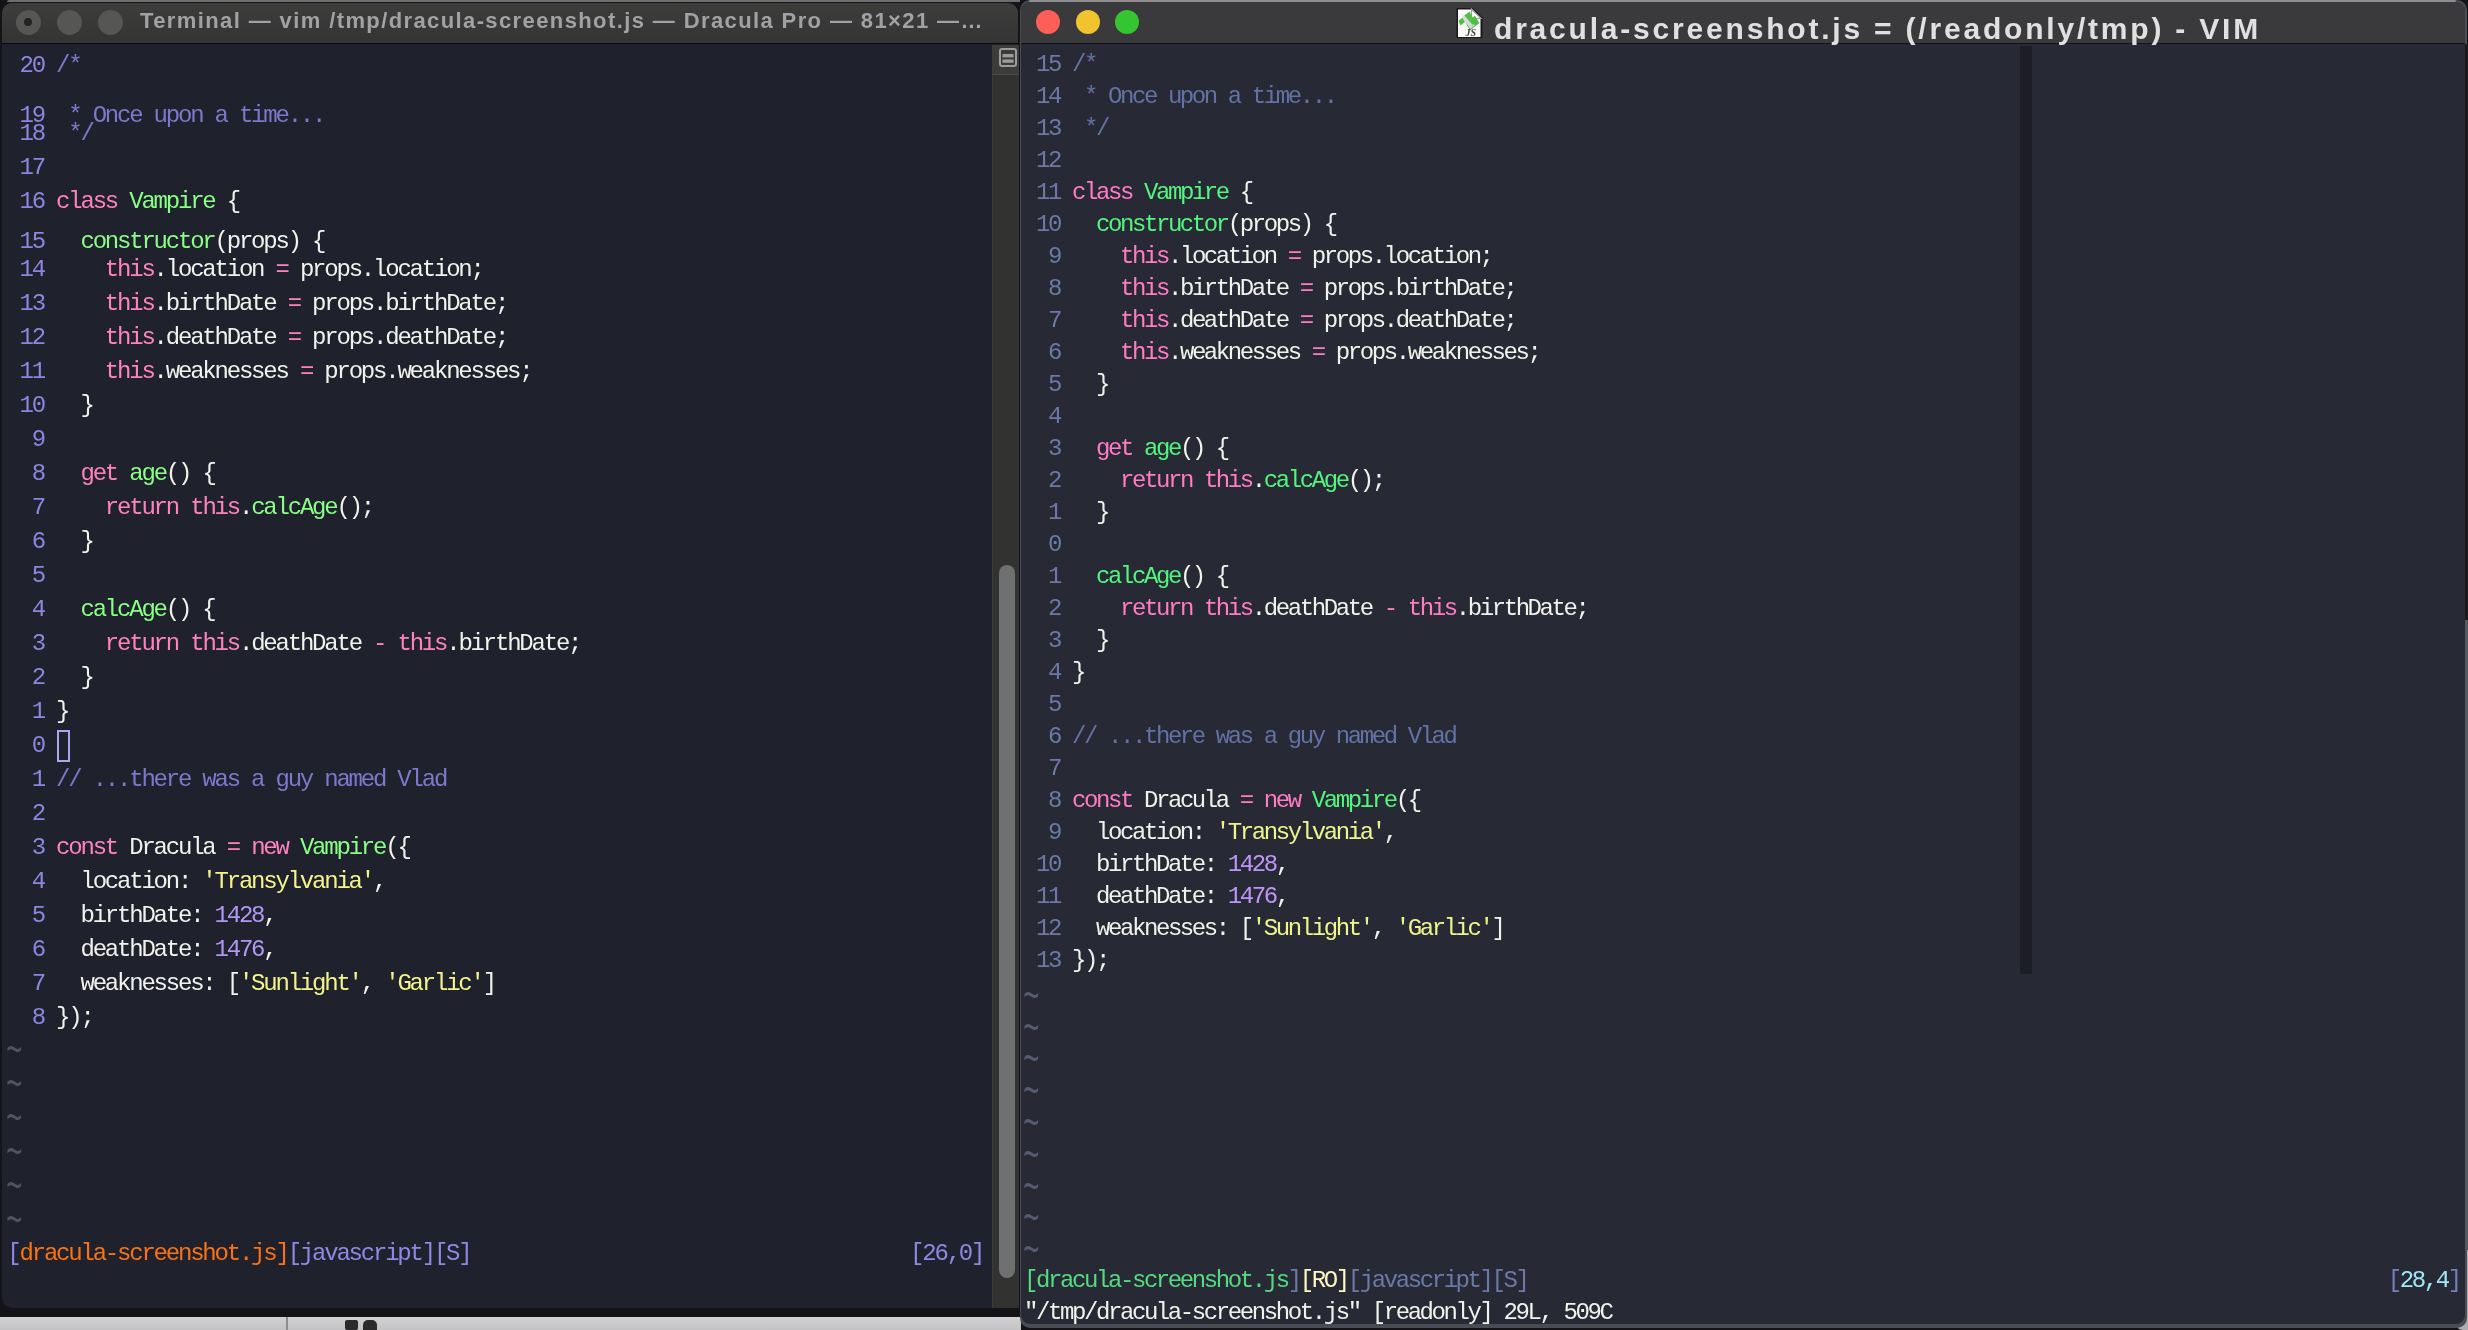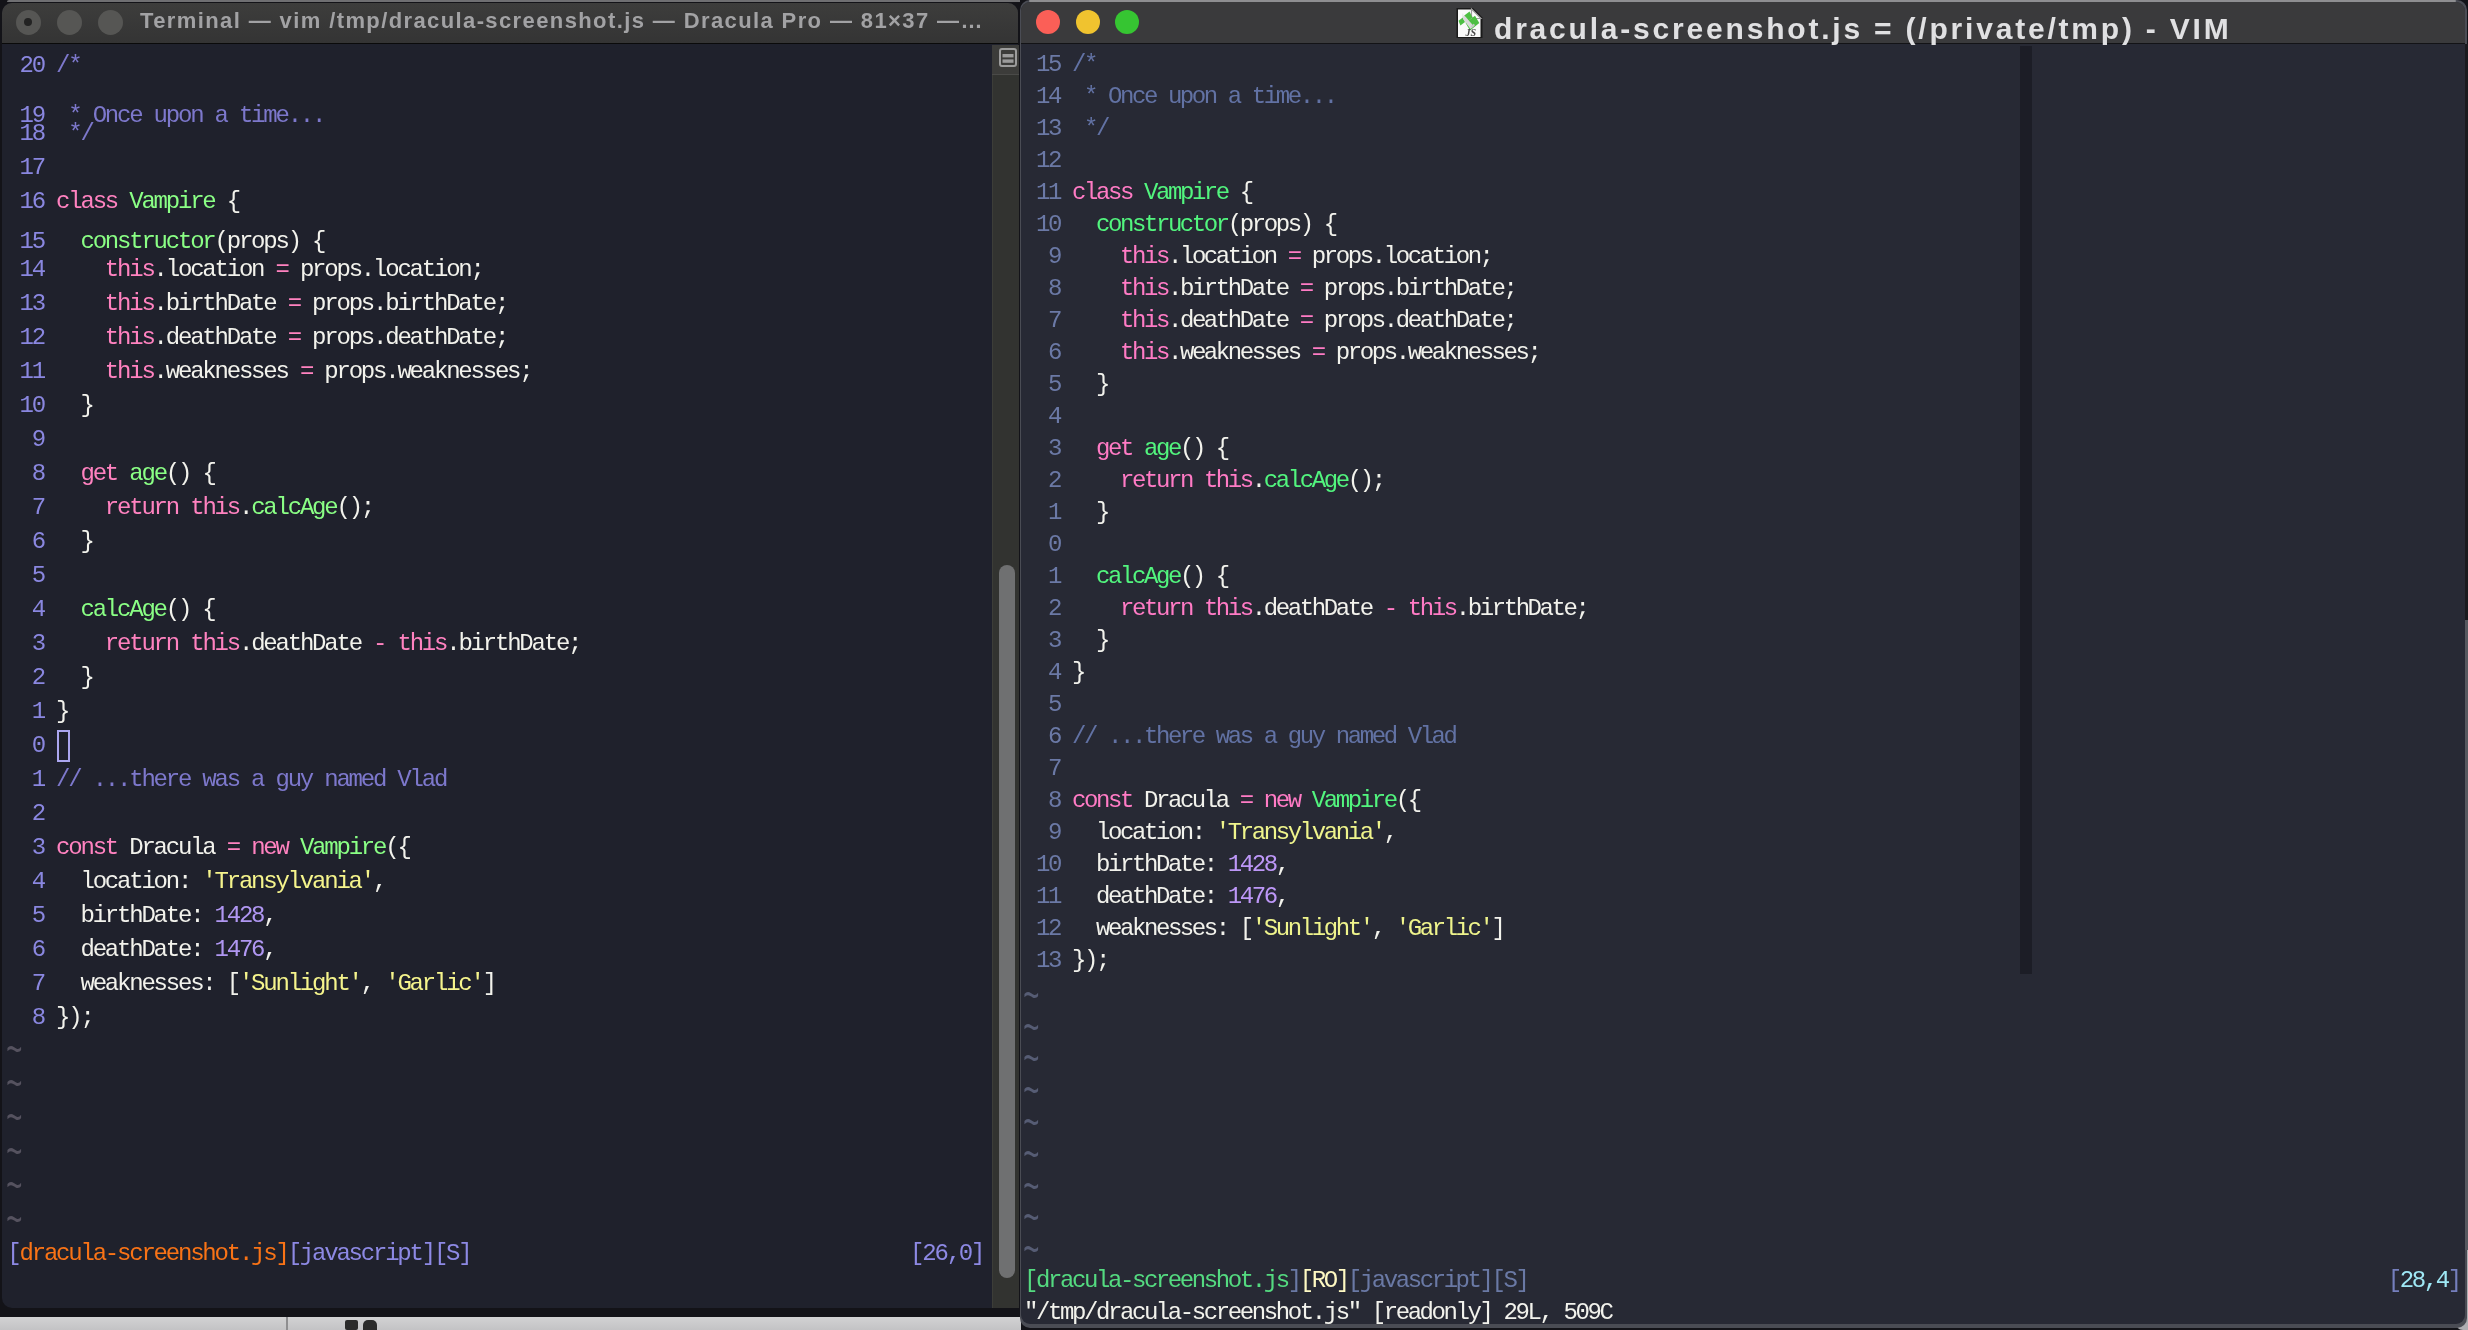--- a/index.html
+++ b/index.html
@@ -29,21 +29,21 @@
 <div class="abs" style="left:345px;top:1320px;width:13px;height:10px;background:#2b2b2b;border-radius:2px"></div>
 <div class="abs" style="left:363px;top:1320px;width:14px;height:10px;background:#2b2b2b;border-radius:5px 5px 0 0"></div>
 <div class="abs" style="left:2455px;top:1240px;width:13px;height:90px;background:#aeaeb2;border-radius:8px 0 0 8px"></div>
 
 <div class="abs" style="left:2px;top:3px;width:1015.5px;height:1305px;background:#1f212c;border-radius:10px"></div>
 <div class="abs" style="left:2px;top:3px;width:1015.5px;height:41px;background:linear-gradient(#3d3d3c,#343434);border-radius:10px 10px 0 0;border-bottom:1.5px solid #0a0a0a"></div>
 <div class="abs" style="left:15.5px;top:9.5px;width:25px;height:25px;border-radius:50%;background:#565654"></div>
 <div class="abs" style="left:24px;top:18px;width:8px;height:8px;border-radius:50%;background:#232323"></div>
 <div class="abs" style="left:57px;top:9.5px;width:25px;height:25px;border-radius:50%;background:#565654"></div>
 <div class="abs" style="left:98px;top:9.5px;width:25px;height:25px;border-radius:50%;background:#565654"></div>
-<div class="abs" style="left:140px;top:10px;font-size:22px;letter-spacing:1.39px;line-height:22px;color:#a2a2a4;font-weight:bold;white-space:nowrap">Terminal — vim /tmp/dracula-screenshot.js — Dracula Pro — 81×37 —…</div>
+<div class="abs" style="left:140px;top:10px;font-size:22px;letter-spacing:1.39px;line-height:22px;color:#a2a2a4;font-weight:bold;white-space:nowrap">Terminal — vim /tmp/dracula-screenshot.js — Dracula Pro — 81×21 —…</div>
 
 <div class="mono rl" style="top:48.7px"><span class="n">&nbsp;20</span><span> </span><span class="c">/*</span></div>
 <div class="mono rl" style="top:99px"><span class="n">&nbsp;19</span><span> </span><span class="c"> * Once upon a time...</span></div>
 <div class="mono rl" style="top:116.7px"><span class="n">&nbsp;18</span><span> </span><span class="c"> */</span></div>
 <div class="mono rl" style="top:150.7px"><span class="n">&nbsp;17</span><span> </span></div>
 <div class="mono rl" style="top:184.7px"><span class="n">&nbsp;16</span><span> </span><span class="p">class</span><span class="w"> </span><span class="g">Vampire</span><span class="w"> {</span></div>
 <div class="mono rl" style="top:225px"><span class="n">&nbsp;15</span><span> </span><span class="w">  </span><span class="g">constructor</span><span class="w">(props) {</span></div>
 <div class="mono rl" style="top:252.7px"><span class="n">&nbsp;14</span><span> </span><span class="w">    </span><span class="p">this</span><span class="w">.location </span><span class="p">=</span><span class="w"> props.location;</span></div>
 <div class="mono rl" style="top:286.7px"><span class="n">&nbsp;13</span><span> </span><span class="w">    </span><span class="p">this</span><span class="w">.birthDate </span><span class="p">=</span><span class="w"> props.birthDate;</span></div>
 <div class="mono rl" style="top:320.7px"><span class="n">&nbsp;12</span><span> </span><span class="w">    </span><span class="p">this</span><span class="w">.deathDate </span><span class="p">=</span><span class="w"> props.deathDate;</span></div>
@@ -103,21 +103,21 @@
  <path d="M17.5 3 l9.5 9.5 h-7 a2.5 2.5 0 0 1 -2.5-2.5 z" fill="#fdfdfd" stroke="#9e9e9e" stroke-width="1.2"></path>
  <path d="M9 10.5 l6.5-5 3 6 -5.5 4.4 z" fill="#4dbf43"></path>
  <path d="M4.5 14.8 l4.3-3.3 2.2 4.6 -4.6 3.4 z" fill="#4dbf43"></path>
  <path d="M11.5 16.8 l9.5-7 4.3 7.2 -9.3 7.4 z" fill="#4dbf43"></path>
  <path d="M8 7.5 l3.6 3.2 8.2 9.6 -3.2 2.6 -7.6 -10 z" fill="#d9d9d9"></path>
  <path d="M8 7.5 l2.3 1.8 -1.5 1.7 z" fill="#f2f2f2"></path>
  <path d="M16.6 20.3 l3.2 -2.6 1.2 1.5 -3.2 2.6 z" fill="#c9c9c9"></path>
  <text x="11.5" y="29.5" font-family="Liberation Serif,serif" font-style="italic" font-weight="bold" font-size="10" fill="#444">JS</text>
 </svg>
 
-<div class="abs" style="left:1494px;top:13.5px;font-size:30px;letter-spacing:2.8px;line-height:30px;color:#e0e0e2;font-weight:bold;white-space:nowrap">dracula-screenshot.js = (/private/tmp) - VIM</div>
+<div class="abs" style="left:1494px;top:13.5px;font-size:30px;letter-spacing:2.8px;line-height:30px;color:#e0e0e2;font-weight:bold;white-space:nowrap">dracula-screenshot.js = (/readonly/tmp) - VIM</div>
 
 <div class="abs" style="left:2020px;top:46px;width:12px;height:928px;background:#1c1d26"></div>
 
 <div class="mono rr" style="top:49.2px"><span class="N">&nbsp;15</span><span> </span><span class="C">/*</span></div>
 <div class="mono rr" style="top:81.2px"><span class="N">&nbsp;14</span><span> </span><span class="C"> * Once upon a time...</span></div>
 <div class="mono rr" style="top:113.2px"><span class="N">&nbsp;13</span><span> </span><span class="C"> */</span></div>
 <div class="mono rr" style="top:145.2px"><span class="N">&nbsp;12</span><span> </span></div>
 <div class="mono rr" style="top:177.2px"><span class="N">&nbsp;11</span><span> </span><span class="P">class</span><span class="W"> </span><span class="G">Vampire</span><span class="W"> {</span></div>
 <div class="mono rr" style="top:209.2px"><span class="N">&nbsp;10</span><span> </span><span class="W">  </span><span class="G">constructor</span><span class="W">(props) {</span></div>
 <div class="mono rr" style="top:241.2px"><span class="N">&nbsp;&nbsp;9</span><span> </span><span class="W">    </span><span class="P">this</span><span class="W">.location </span><span class="P">=</span><span class="W"> props.location;</span></div>

